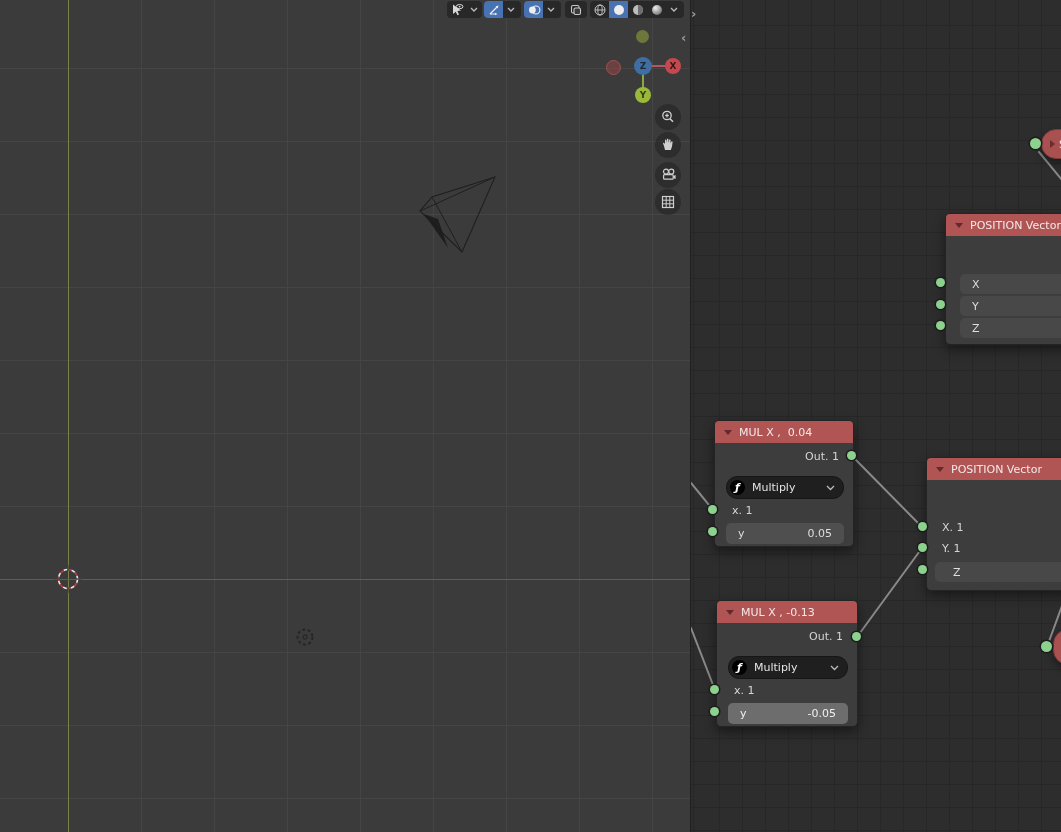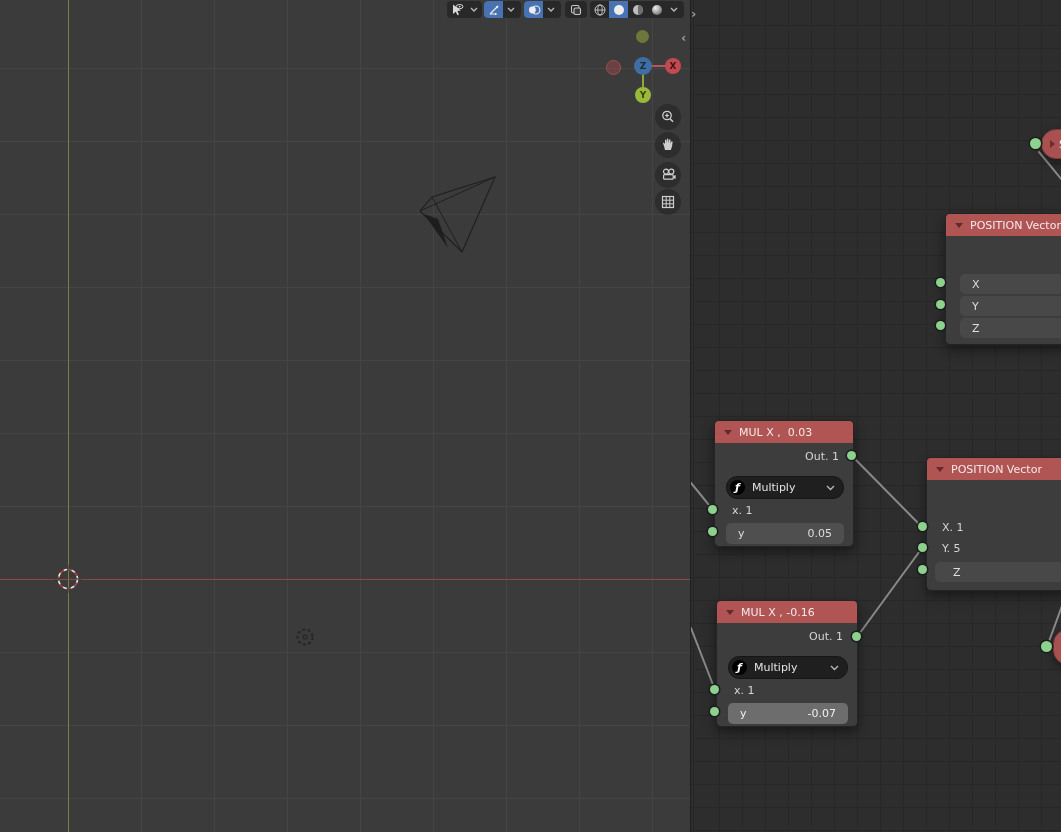--- a/index.html
+++ b/index.html
@@ -264,21 +264,21 @@
           <span>Z</span>
         </div>
     </div>
     <div class="sock" style="left:245px;top:278px;"></div>
     <div class="sock" style="left:245px;top:300px;"></div>
     <div class="sock" style="left:245px;top:321px;"></div>
 
     <div class="node" style="left:23px;top:420px;width:138px;height:125px;">
       <div class="n-head">
         <span class="tri"></span>
-        <span>MUL X ,  0.03</span>
+        <span>MUL X ,  0.04</span>
       </div>
       <span class="lbl" style="right:14px;top:29px;">Out. 1</span>
       <div class="dropdown" style="left:11px;right:9px;top:55px;height:21px;">
         <span class="fcirc">ƒ</span>
         <span>Multiply</span>
         <svg class="dd-chev" width="9" height="6" viewBox="0 0 9 6">
             <polyline points="1,1 4.5,4.5 8,1" fill="none" stroke="#bbb" stroke-width="1.3"></polyline>
           </svg>
       </div>
       <span class="lbl" style="left:17px;top:83px;">x. 1</span>
@@ -290,46 +290,46 @@
     <div class="sock" style="left:156px;top:451px;"></div>
     <div class="sock" style="left:17px;top:505px;"></div>
     <div class="sock" style="left:17px;top:527px;"></div>
 
     <div class="node" style="left:235px;top:457px;width:150px;height:132px;">
       <div class="n-head">
         <span class="tri"></span>
         <span>POSITION Vector</span>
       </div>
       <span class="lbl" style="left:15px;top:63px;">X. 1</span>
-      <span class="lbl" style="left:15px;top:84px;">Y. 5</span>
+      <span class="lbl" style="left:15px;top:84px;">Y. 1</span>
       <div class="field dark" style="left:8px;top:104px;right:-4px;height:20px;padding-left:18px;">
         <span>Z</span>
       </div>
     </div>
     <div class="sock" style="left:227px;top:522px;"></div>
     <div class="sock" style="left:227px;top:543px;"></div>
     <div class="sock" style="left:227px;top:565px;"></div>
 
     <div class="node" style="left:25px;top:600px;width:140px;height:125px;">
       <div class="n-head">
         <span class="tri"></span>
-        <span>MUL X , -0.16</span>
+        <span>MUL X , -0.13</span>
       </div>
       <span class="lbl" style="right:14px;top:29px;">Out. 1</span>
       <div class="dropdown" style="left:11px;right:9px;top:55px;height:21px;">
         <span class="fcirc">ƒ</span>
         <span>Multiply</span>
         <svg class="dd-chev" width="9" height="6" viewBox="0 0 9 6">
             <polyline points="1,1 4.5,4.5 8,1" fill="none" stroke="#bbb" stroke-width="1.3"></polyline>
           </svg>
       </div>
       <span class="lbl" style="left:17px;top:83px;">x. 1</span>
       <div class="field lite" style="left:11px;right:9px;top:102px;height:21px;">
         <span>y</span>
-        <span>-0.07</span>
+        <span>-0.05</span>
       </div>
     </div>
     <div class="sock" style="left:161px;top:632px;"></div>
     <div class="sock" style="left:19px;top:685px;"></div>
     <div class="sock" style="left:19px;top:707px;"></div>
 
     <div class="pill" style="left:350px;top:129px;width:40px;height:28px;padding-left:8px;gap:4px;">
       <span class="tri-r"></span>
       <span>S</span>
     </div>

